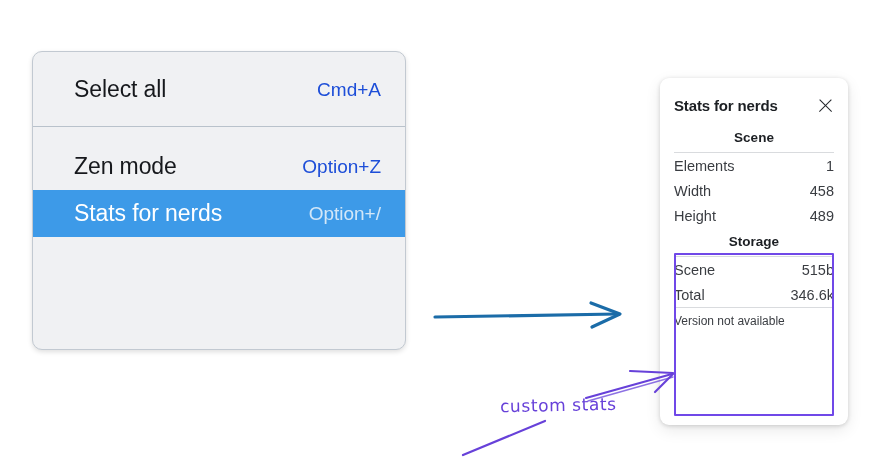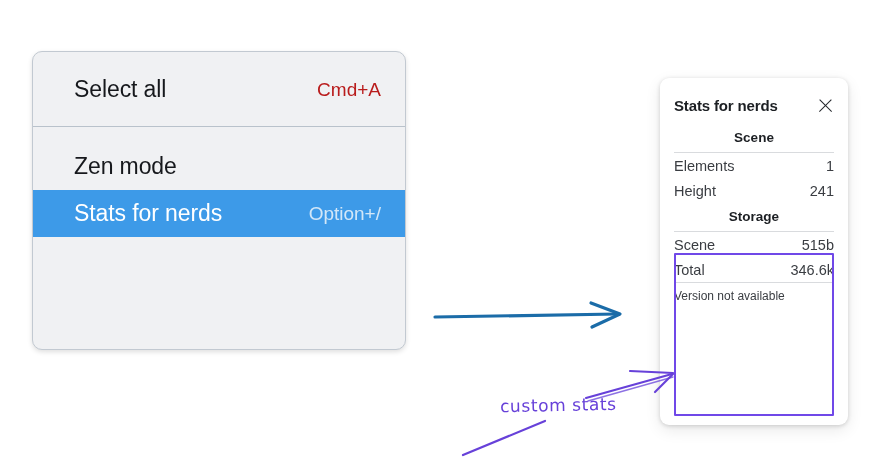--- a/index.html
+++ b/index.html
@@ -52,21 +52,21 @@
     cursor: default;
   }
   .menu-item .mi-label {
     font-size: 23px;
     color: #16181c;
     letter-spacing: -0.1px;
     white-space: nowrap;
   }
   .menu-item .mi-shortcut {
     font-size: 19px;
-    color: #b91c1c;
+    color: #1d4ed8;
     white-space: nowrap;
   }
   .menu-item.selected {
     background: #3d9ae8;
   }
   .menu-item.selected .mi-label { color: #ffffff; }
   .menu-item.selected .mi-shortcut { color: #d2e7f8; }
 
   
   #stats-panel {
@@ -185,20 +185,21 @@
       <span class="mi-label">Select all</span>
       <span class="mi-shortcut">Cmd+A</span>
     </div>
   </div>
 
   <div class="menu-divider"></div>
 
   <div class="menu-group-bottom">
     <div class="menu-item">
       <span class="mi-label">Zen mode</span>
+      <span class="mi-shortcut">Option+Z</span>
     </div>
     <div class="menu-item selected">
       <span class="mi-label">Stats for nerds</span>
       <span class="mi-shortcut">Option+/</span>
     </div>
   </div>
 </div>
 
 <div id="stats-panel">
 
@@ -207,22 +208,26 @@
     <span class="sp-close"></span>
   </div>
 
   <div class="sp-section-head">Scene</div>
   <div class="sp-rule"></div>
   <div class="sp-row">
     <span class="k">Elements</span>
     <span class="v">1</span>
   </div>
   <div class="sp-row">
+    <span class="k">Width</span>
+    <span class="v">458</span>
+  </div>
+  <div class="sp-row">
     <span class="k">Height</span>
-    <span class="v">241</span>
+    <span class="v">489</span>
   </div>
 
   <div class="sp-section-head">Storage</div>
   <div class="sp-rule"></div>
   <div class="sp-row">
     <span class="k">Scene</span>
     <span class="v">515b</span>
   </div>
   <div class="sp-row">
     <span class="k">Total</span>

